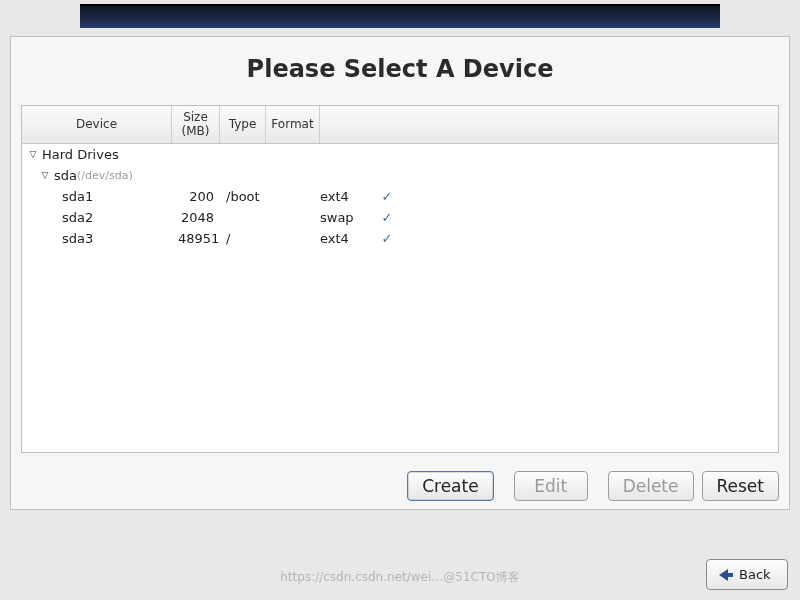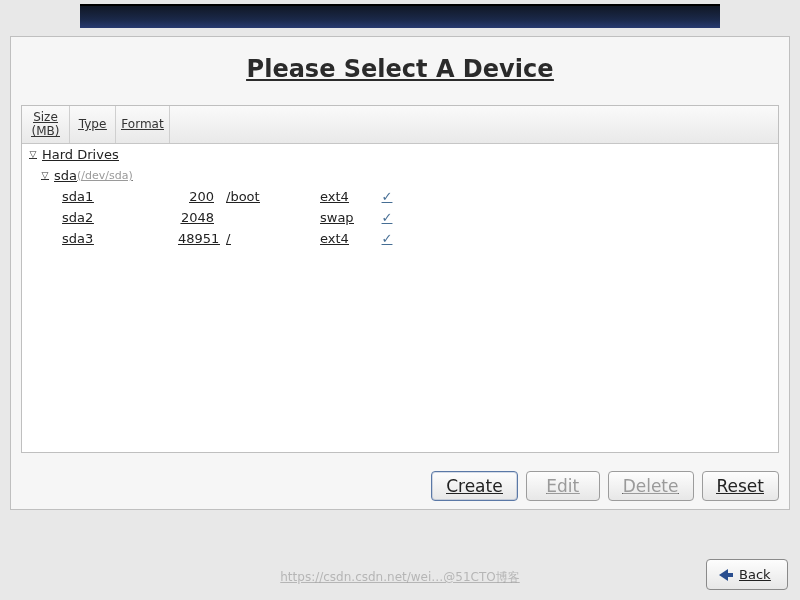--- a/index.html
+++ b/index.html
@@ -1,15 +1,15 @@
 <!DOCTYPE html>
 <html><head>
 <meta charset="utf-8">
 <style>
-  * { box-sizing: border-box; text-decoration: underline; }
+  * { box-sizing: border-box; }
   body {
     margin: 0;
     font-family: "DejaVu Sans", "Liberation Sans", Arial, sans-serif;
     font-size: 13px;
     background: #e8e8e8;
     color: #222;
     width: 800px;
     height: 600px;
     overflow: hidden;
     position: relative;
@@ -109,20 +109,21 @@
     text-align: center;
     cursor: pointer;
   }
   .btn.primary {
     border-color: #5a78a6;
     box-shadow: 0 0 0 1px rgba(90,120,166,0.25) inset;
   }
   .btn.disabled {
     color: #9a9a9a;
     cursor: default;
+    margin-left: 12px;
   }
   .nav-row {
     position: absolute;
     bottom: 10px;
     right: 12px;
     display: flex;
     gap: 10px;
   }
   .nav-btn {
     min-width: 82px;
@@ -164,20 +165,21 @@
 </head>
 <body>
 
 <div class="banner"></div>
 
 <div class="panel">
   <div class="panel-title">Please Select A Device</div>
 
   <div class="table-wrap">
     <div class="thead">
+      <div class="th col-device">Device</div>
       <div class="th col-size" style="white-space:pre-line">Size
 (MB)</div>
       <div class="th col-type">Type</div>
       <div class="th col-format">Format</div>
     </div>
     <div class="tbody">
 
       <div class="row">
         <div class="cell c-device">
           <span class="tri">▽</span>

